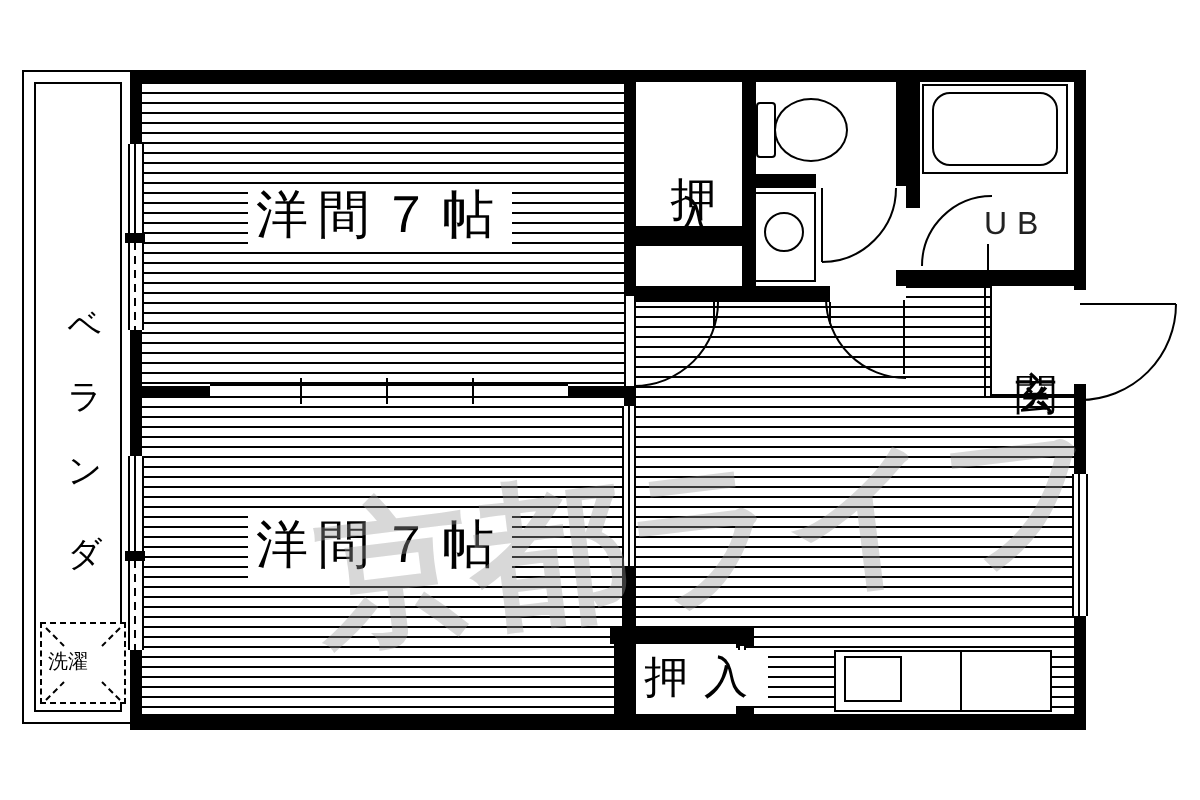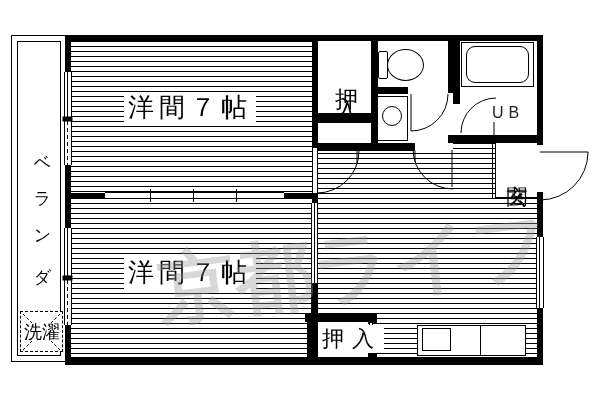--- a/index.html
+++ b/index.html
@@ -119,16 +119,16 @@
     </g>
   </svg>
 
   <div class="lbl z35" style="left:124px;top:92px;height:32px;padding:0 4px;font-size:26px;letter-spacing:5px;">洋間７帖</div>
   <div class="lbl z35" style="left:124px;top:257px;height:32px;padding:0 4px;font-size:26px;letter-spacing:5px;">洋間７帖</div>
   <div class="lbl vert z35" style="left:334px;top:47px;width:26px;height:62px;font-size:23px;letter-spacing:8px;">押入</div>
   <div class="lbl z35" style="left:320px;top:325px;height:28px;padding:0 2px;font-size:22px;letter-spacing:8px;">押入</div>
   <div class="lbl vert z35" style="left:505px;top:146px;width:24px;height:50px;font-size:21px;letter-spacing:3px;">玄関</div>
   <div class="lbl z35" style="left:492px;top:104px;height:18px;font-size:16px;letter-spacing:5px;color:#222;">UB</div>
   <div class="abs vert z35" style="left:30px;top:140px;width:24px;height:155px;font-size:17px;letter-spacing:18px;text-align:center;">ベランダ</div>
-  <div class="lbl z35" style="left:24px;top:324px;height:16px;font-size:18px;background:transparent;">洗濯</div>
+  <div class="lbl z35" style="left:24px;top:324px;height:16px;font-size:10px;background:transparent;">洗濯</div>
 
   <div id="watermark">京都ライフ</div>
 </div>
 
 </body></html>

